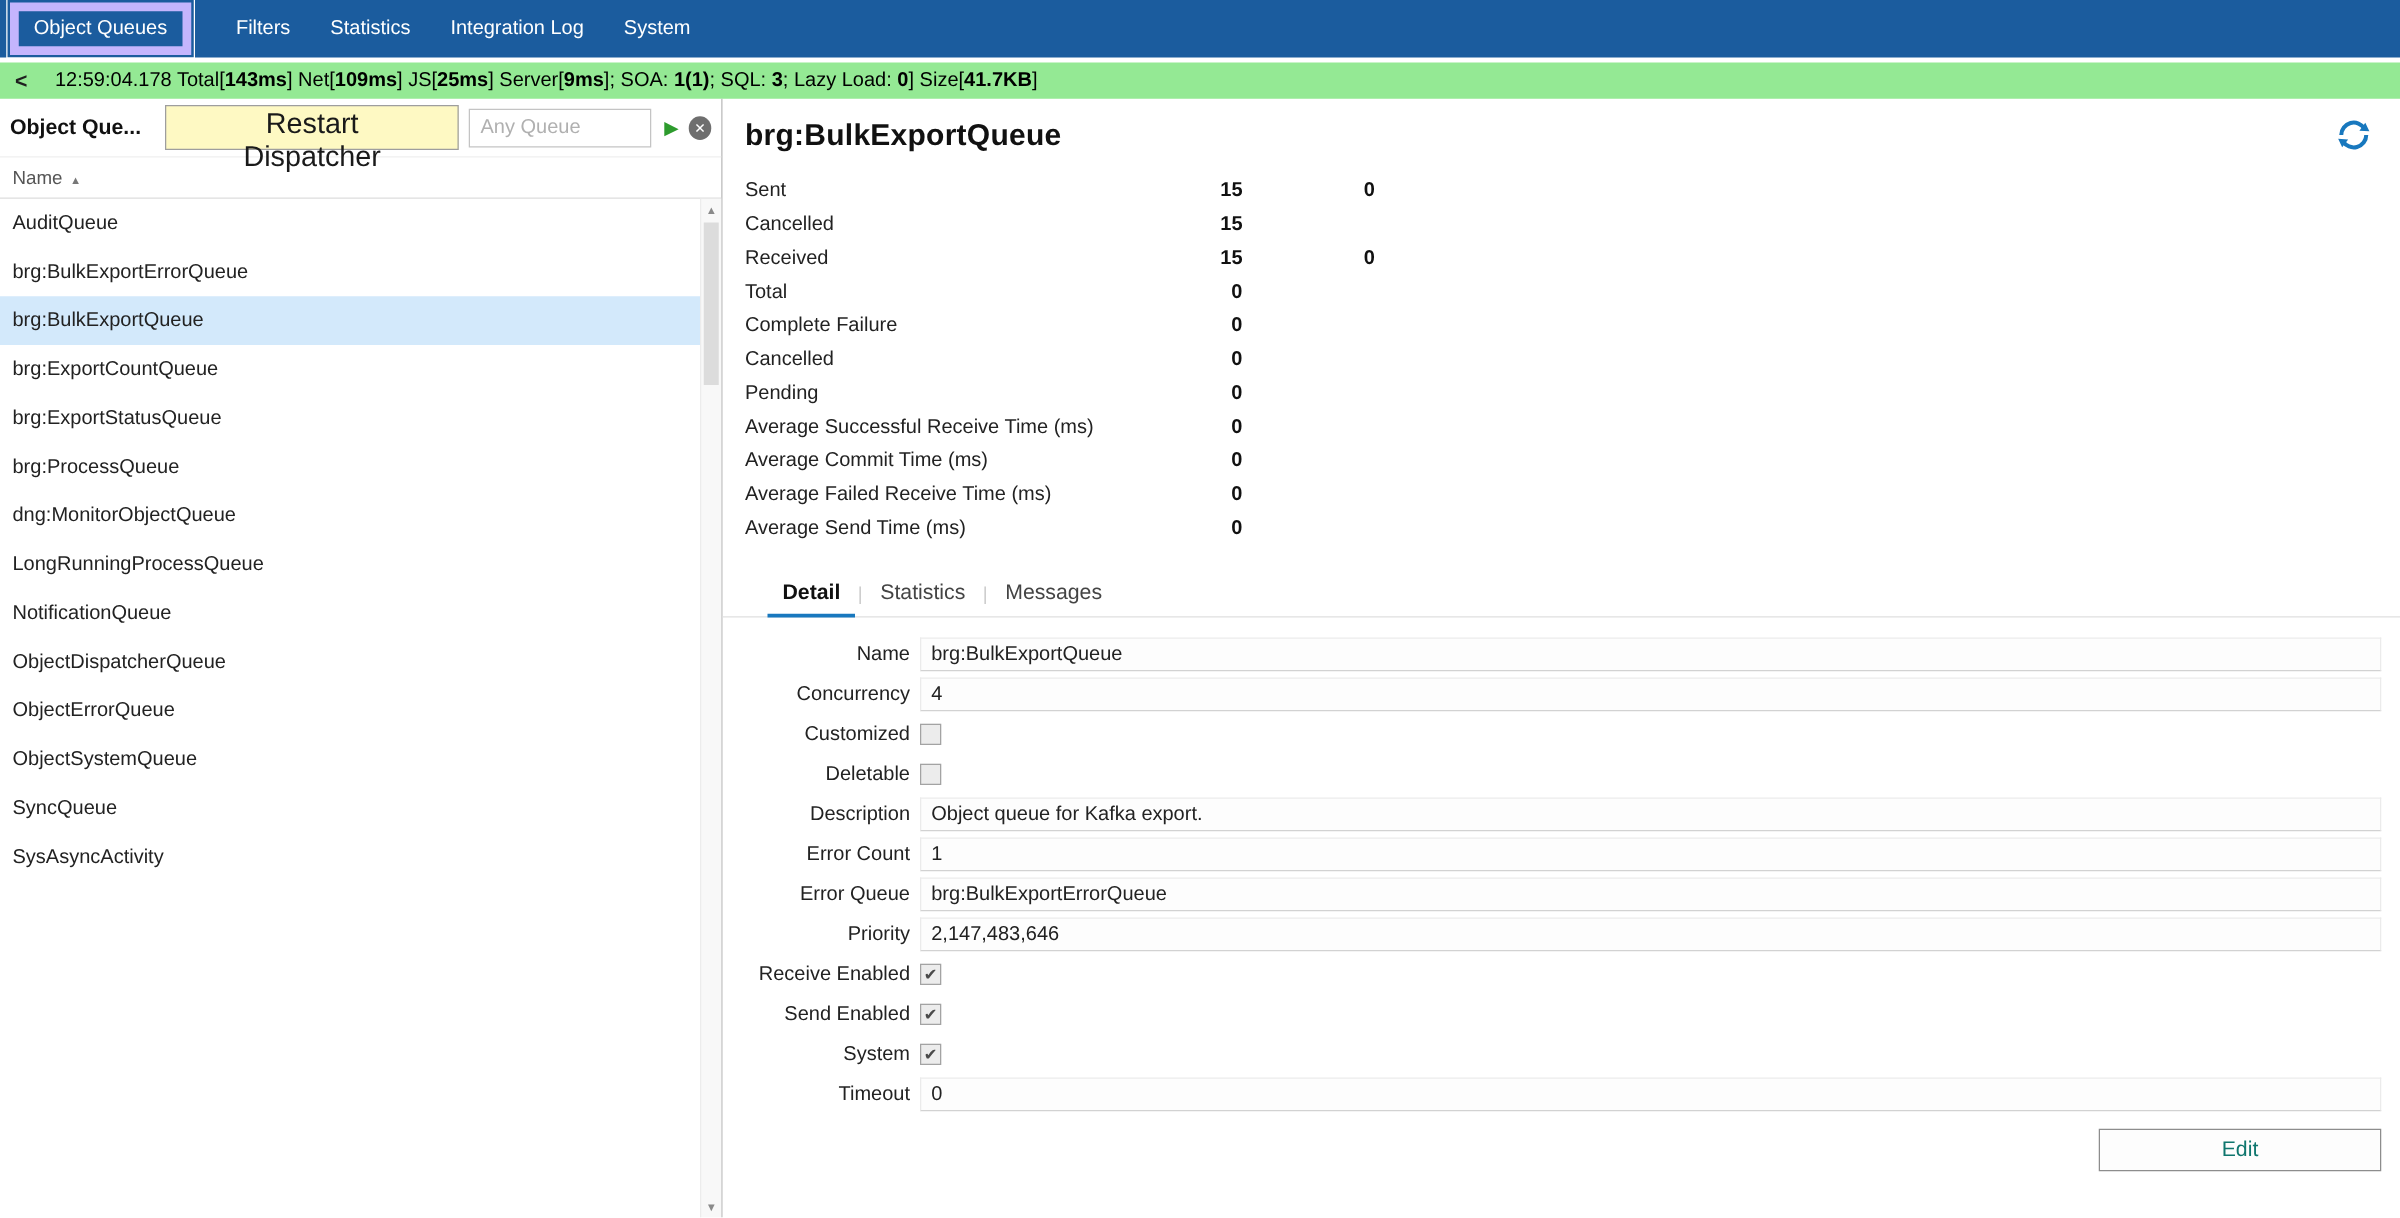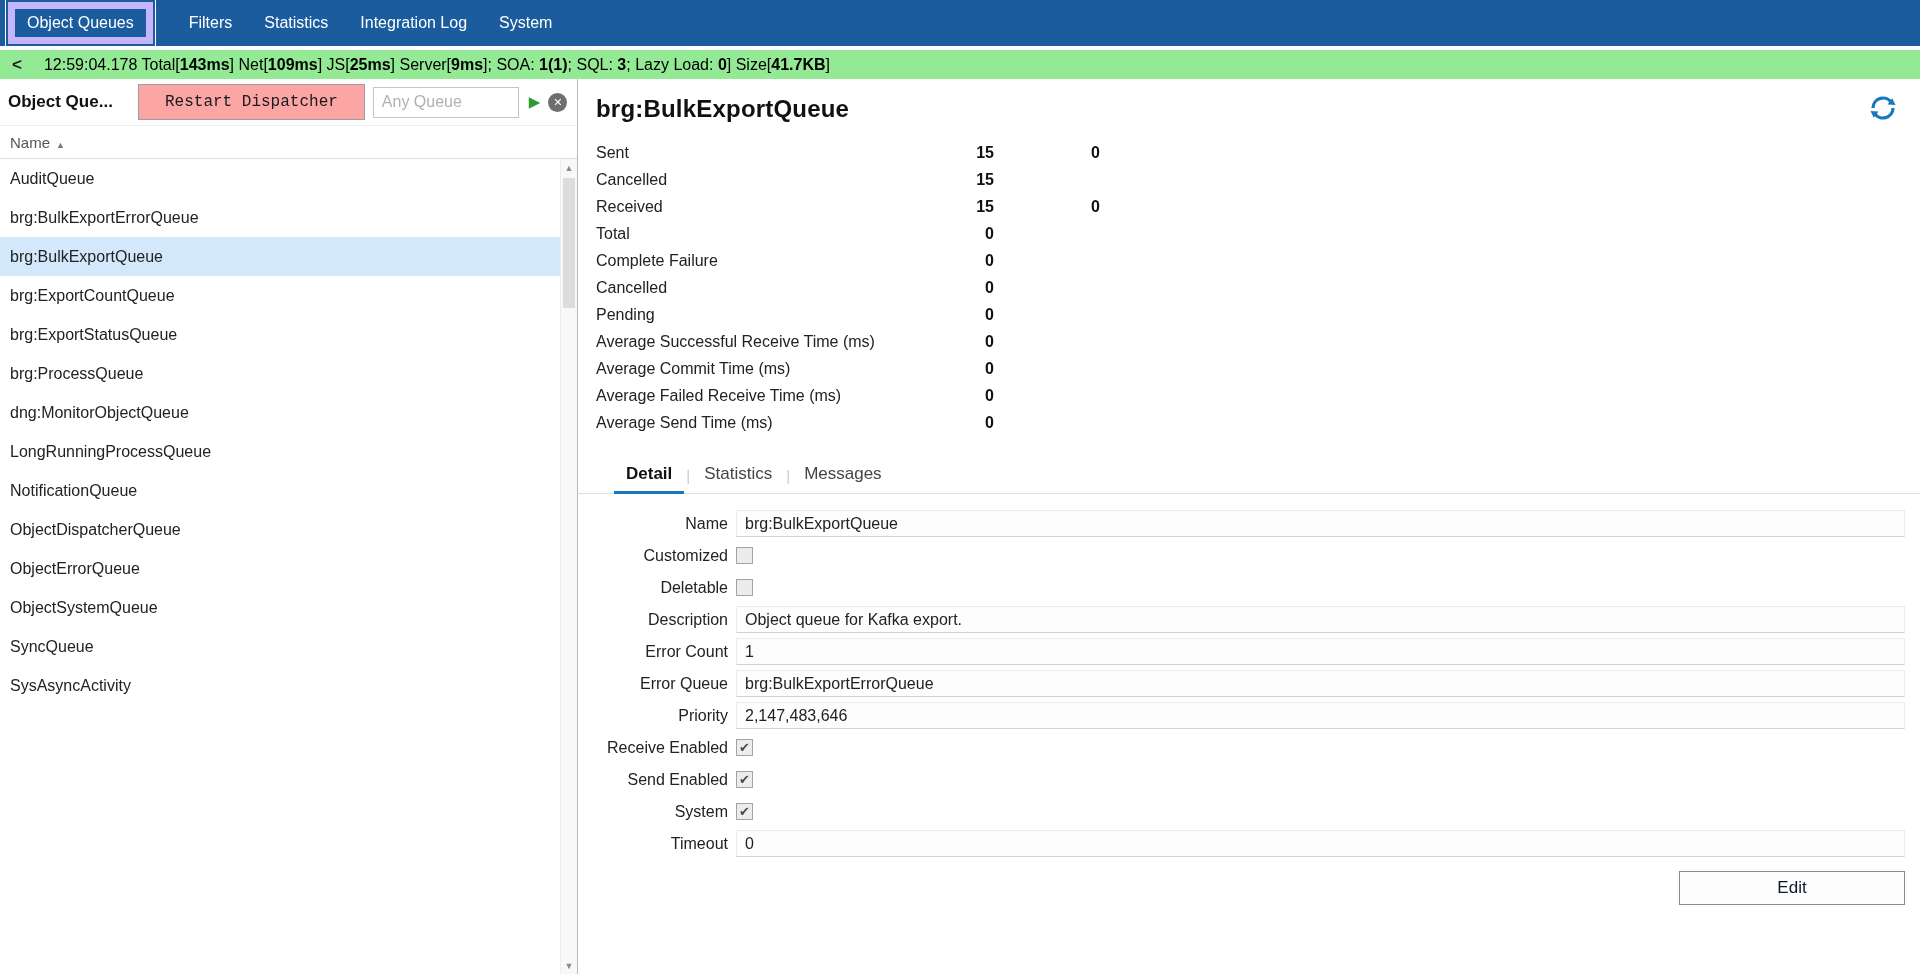--- a/index.html
+++ b/index.html
@@ -21,22 +21,22 @@
 
   
   .main { display:flex; height:895px; }
 
   
   .left-panel { width:578px; border-right:1px solid #b9b9b9; display:flex; flex-direction:column; }
   .left-header { height:47px; display:flex; align-items:center; padding:0 8px; gap:8px;
     border-bottom:1px solid #f0f0f0; }
   .panel-title { font-weight:bold; font-size:17px; color:#111; width:122px;
     white-space:nowrap; overflow:hidden; }
-  .restart-btn { height:36px; padding:0 26px; font-size:16px; font-family:Liberation Mono, monospace;
-    background:#fca5a5; border:1px solid #9e9e9e; color:#1a1a1a; cursor:pointer; }
+  .restart-btn { height:36px; padding:0 26px; font-size:23px; font-family:Liberation Sans, sans-serif;
+    background:#fef9c3; border:1px solid #9e9e9e; color:#1a1a1a; cursor:pointer; }
   .search-input { width:146px; height:31px; border:1px solid #c4c4c4; padding:0 8px;
     font-size:16px; font-family:inherit; color:#222; }
   .search-input::placeholder { color:#b0b0b0; }
   .play-icon { color:var(--play-green,#2d9b2d); font-size:15px; cursor:pointer; margin-left:2px; }
   .clear-icon { width:19px; height:19px; border-radius:50%; background:#6e6e6e; color:#fff;
     display:flex; align-items:center; justify-content:center; font-size:11px; cursor:pointer; }
   .clear-icon::before { content:"✕"; }
 
   .col-header { height:33px; display:flex; align-items:center; gap:6px; padding-left:10px;
     border-bottom:1px solid #ddd; color:#555; font-size:15px; cursor:pointer; }
@@ -87,21 +87,21 @@
     font-size:16px; color:#222; white-space:nowrap; }
   .form-value { flex:1; height:27px; line-height:25px; background:#fdfdfd;
     border:1px solid #ebebeb; border-bottom-color:#d2d2d2; padding:0 8px;
     font-size:16px; color:#222; overflow:hidden; white-space:nowrap; }
   .checkbox { width:17px; height:17px; border:1px solid #a3a3a3; background:#ececec;
     display:flex; align-items:center; justify-content:center; cursor:pointer; }
   .checkbox.checked::after { content:"✔"; font-size:13px; color:#4a4a4a; line-height:1; }
 
   .edit-row { display:flex; justify-content:flex-end; margin-top:14px; }
   .edit-btn { width:226px; height:34px; background:#fdfdfd; border:1px solid #8d8d8d;
-    font-size:17px; font-family:inherit; color:#0f172a; cursor:pointer; }
+    font-size:17px; font-family:inherit; color:#0f766e; cursor:pointer; }
 </style>
 </head>
 <body>
 
 <nav class="topnav">
   <div style="display:flex;align-items:center;gap:28px;">
       <div class="nav-tab active">Object Queues</div>
       <div class="nav-tab">Filters</div>
       <div class="nav-tab">Statistics</div>
       <div class="nav-tab">Integration Log</div>
@@ -234,20 +234,24 @@
         <span class="tab-sep">|</span>
         <div class="dtab">Messages</div>
       </div>
 
     <div class="detail-form">
         <div class="form-row">
           <div class="form-label">Name</div>
           <div class="form-value">brg:BulkExportQueue</div>
         </div>
         <div class="form-row">
+          <div class="form-label">Concurrency</div>
+          <div class="form-value">4</div>
+        </div>
+        <div class="form-row">
           <div class="form-label">Customized</div>
           <div class="checkbox"></div>
         </div>
         <div class="form-row">
           <div class="form-label">Deletable</div>
           <div class="checkbox"></div>
         </div>
         <div class="form-row">
           <div class="form-label">Description</div>
           <div class="form-value">Object queue for Kafka export.</div>

